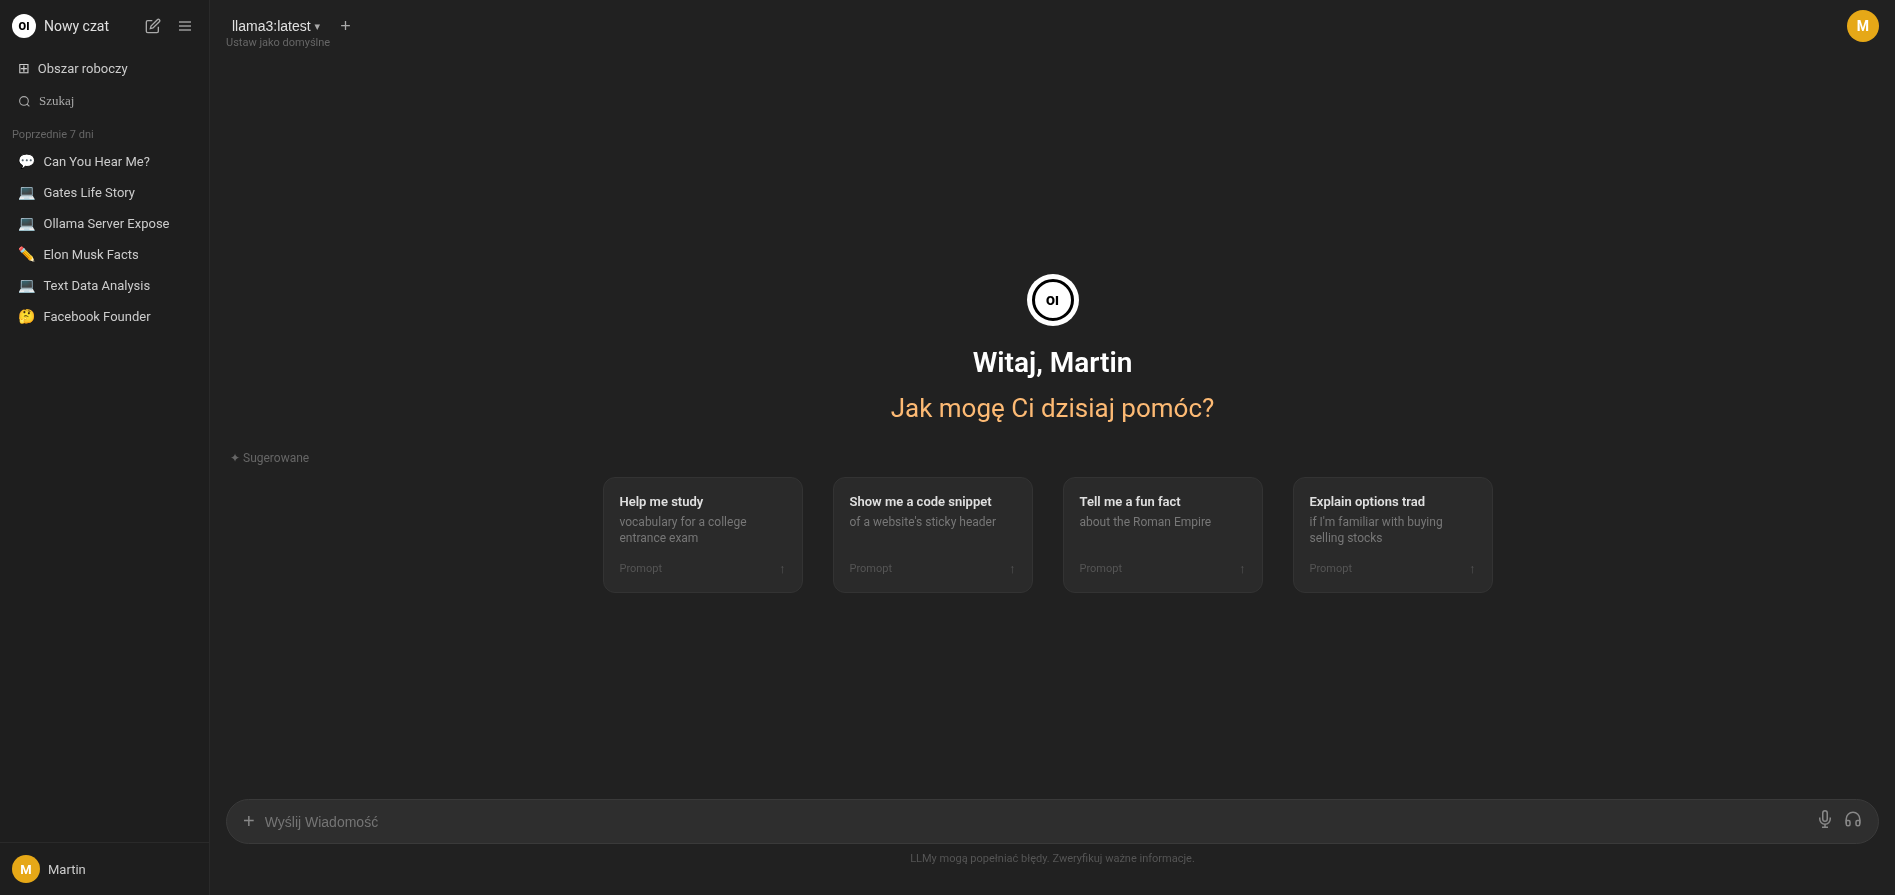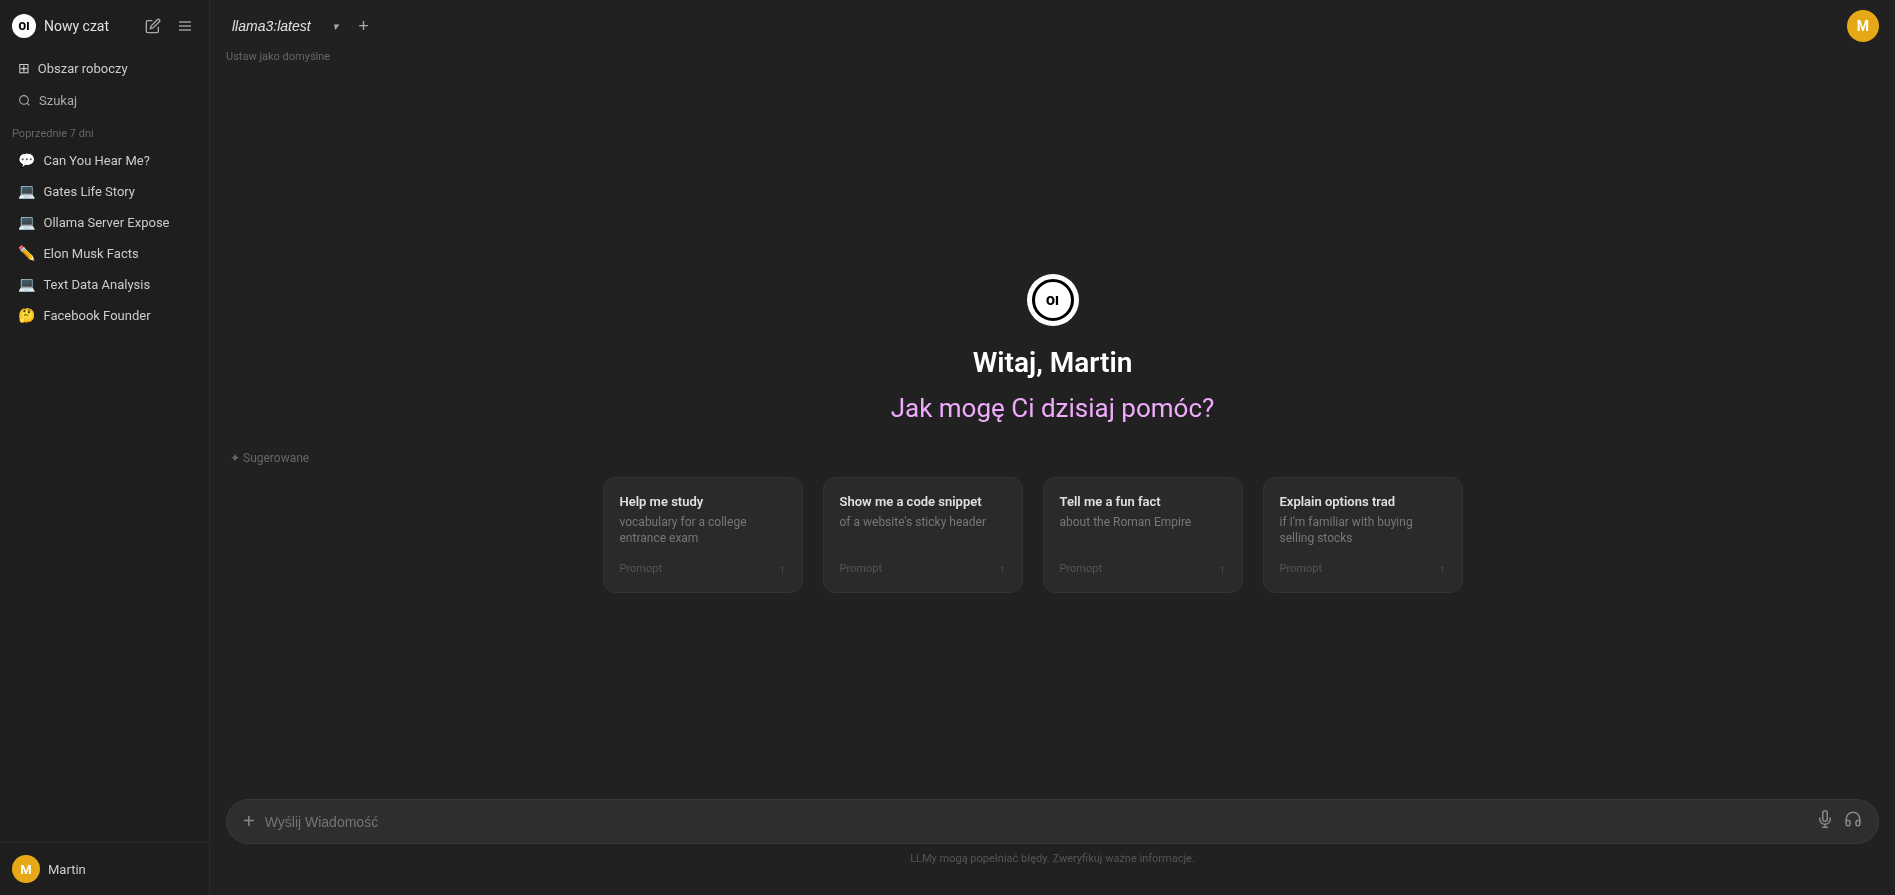--- a/index.html
+++ b/index.html
@@ -94,20 +94,21 @@
     .search-area {
       display: flex;
       align-items: center;
       gap: 8px;
       padding: 7px 12px;
       cursor: pointer;
       border-radius: 6px;
       margin: 2px 6px;
       color: #aaa;
       font-size: 13px;
+      font-family: Liberation Serif, serif;
     }
 
     .section-label {
       font-size: 11px;
       color: #666;
       padding: 10px 12px 4px 12px;
       font-weight: 400;
     }
 
     .chat-item {
@@ -169,30 +170,29 @@
       display: flex;
       align-items: center;
       padding: 10px 16px;
       gap: 8px;
       position: relative;
     }
 
     .model-selector {
       display: flex;
       align-items: center;
-      gap: 22px;
+      gap: 4px;
       background: none;
       border: none;
       color: #e0e0e0;
       cursor: pointer;
       font-size: 14px;
       font-weight: 500;
       padding: 4px 6px;
       border-radius: 6px;
-      font-style: italic;
     }
 
     .chevron-down {
       font-size: 11px;
       color: #aaa;
     }
 
     .plus-btn {
       background: none;
       border: none;
@@ -200,21 +200,21 @@
       cursor: pointer;
       font-size: 18px;
       padding: 2px 6px;
       border-radius: 4px;
     }
 
     .default-label {
       font-size: 11px;
       color: #666;
       position: absolute;
-      top: 50px;
+      top: 36px;
       left: 16px;
     }
 
     .topbar-right {
       margin-left: auto;
     }
 
     .user-avatar-top {
       width: 32px;
       height: 32px;
@@ -267,40 +267,40 @@
     .greeting-title {
       font-size: 28px;
       font-weight: 600;
       color: #fff;
       margin-bottom: 14px;
     }
 
     .greeting-sub {
       font-size: 26px;
       font-weight: 400;
-      color: #f0abfc;
+      color: #fdba74;
       margin-bottom: 28px;
     }
 
     .suggestions-label {
       font-size: 12px;
       color: #666;
       margin-bottom: 12px;
       align-self: flex-start;
       margin-left: 0;
       display: flex;
       align-items: center;
       gap: 5px;
       width: 100%;
       max-width: 820px;
     }
 
     .cards-row {
       display: flex;
-      gap: 20px;
+      gap: 30px;
       width: 100%;
       max-width: 900px;
       overflow: hidden;
     }
 
     .suggestion-card {
       background: #2a2a2a;
       border-radius: 12px;
       padding: 16px;
       flex: 0 0 200px;

